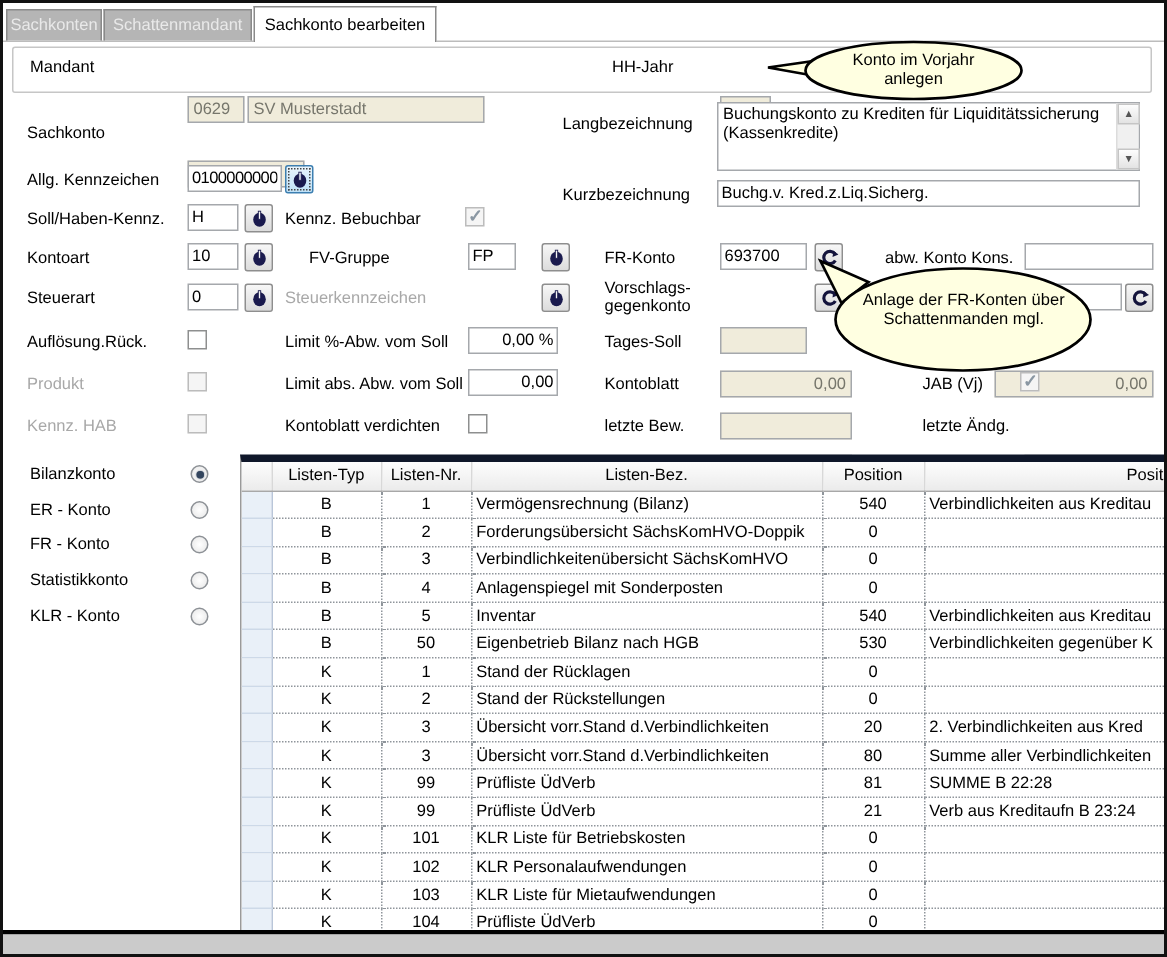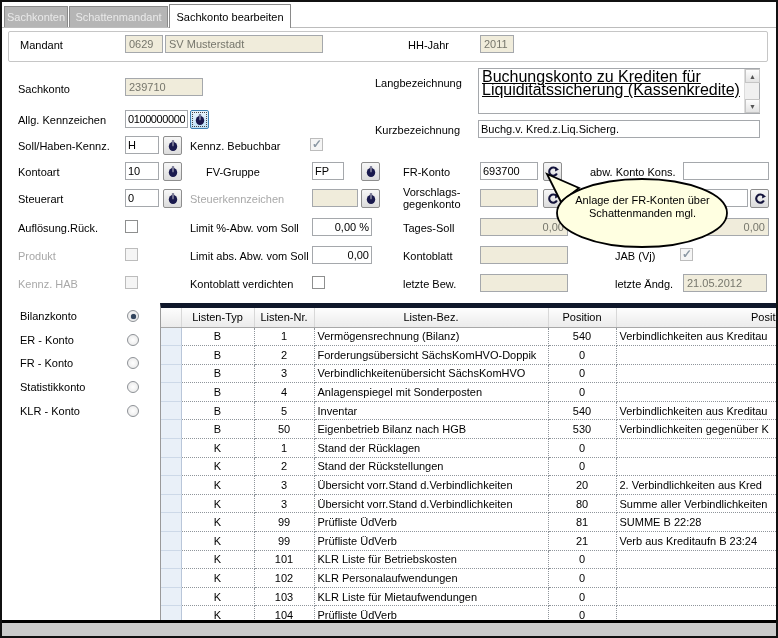--- a/index.html
+++ b/index.html
@@ -13,38 +13,38 @@
   .tab{position:absolute;display:flex;align-items:center;justify-content:center;cursor:default;}
   .tab.inactive{top:4px;height:21px;background:#b5b5b5;color:#e9e9e9;border:1px solid #8a8a8a;border-bottom:none;}
   .tab.active{top:2px;height:24px;background:#fff;color:#000;border:1px solid #8a8a8a;border-bottom:none;z-index:3;}
   
   .groupbox{position:absolute;left:6px;top:29px;width:760px;height:31px;border:1px solid #c6c6c6;border-radius:2px;}
   
   .txt{position:absolute;height:18px;border:1px solid #a5a8ac;background:#fff;color:#000;
        font-family:"Liberation Sans",sans-serif;font-size:11px;padding:0 2px;}
   .txt.r{text-align:right;}
   .ro{position:absolute;height:18px;border:1px solid #a5a8ac;background:#f0ecdb;color:#76766c;
-      display:flex;align-items:center;padding:0 3px;overflow:hidden;white-space:nowrap;}
+      display:flex;align-items:center;padding:0 3px;overflow:hidden;white-space:nowrap;margin-top:29px;}
   .ro.r{justify-content:flex-end;}
   
   .ibtn{position:absolute;width:19px;height:19px;border:1px solid #8e8e8e;border-radius:2px;
         background:linear-gradient(#f7f7f7,#dcdcdc);display:flex;align-items:center;justify-content:center;padding:0;}
   .ibtn.focus{border-color:#3c7fb1;background:linear-gradient(#e9f5fd,#bfe1f7);outline:1px dotted #444;outline-offset:-3px;}
   
   .cb{position:absolute;width:13px;height:13px;background:#fff;border:1px solid #8e8f8f;}
   .cb.dis{background:#f5f5f5;border-color:#bcbcbc;}
   .cb.checked::after{content:"\2713";position:absolute;left:1px;top:-2px;font-size:12px;font-weight:bold;color:#8a97a3;}
   
   .radio{position:absolute;width:12px;height:12px;border-radius:50%;border:1px solid #8d9196;
          background:radial-gradient(#ffffff,#e6e6e6);}
   .radio.on::after{content:"";position:absolute;left:2.5px;top:2.5px;width:5px;height:5px;border-radius:50%;
          background:#33455e;box-shadow:0 0 1px #33455e;}
   
   .textarea{position:absolute;left:476px;top:66px;width:282px;height:46px;border:1px solid #a5a8ac;background:#fff;}
-  .ta-text{position:absolute;left:3px;top:1px;width:260px;font-size:16px;line-height:13px;color:#000;text-decoration:underline;}
+  .ta-text{position:absolute;left:3px;top:1px;width:260px;font-size:11px;line-height:13px;color:#000;}
   .ta-scroll{position:absolute;right:0;top:0;width:15px;height:100%;background:#f0f0f0;border-left:1px solid #dcdcdc;}
   .sb-btn{position:absolute;left:0;width:15px;height:14px;background:linear-gradient(#fdfdfd,#e3e3e3);
           border:1px solid #c5c5c5;font-size:7px;color:#555;display:flex;align-items:center;justify-content:center;}
   .sb-btn.up{top:0;} .sb-btn.down{bottom:0;}
   
   .balloon{position:absolute;z-index:5;}
   .balloon svg{position:absolute;left:0;top:0;}
   .balloon .btext{position:absolute;text-align:center;font-size:11px;line-height:13px;color:#000;}
   
   .table-wrap{position:absolute;left:158px;top:301px;width:660px;height:317px;overflow:hidden;
@@ -354,20 +354,27 @@
             <td class="c">K</td>
             <td class="c">104</td>
             <td>Prüfliste ÜdVerb</td>
             <td class="c">0</td>
             <td></td>
           </tr>
         </tbody>
     </table>
   </div>
 
+  <div class="balloon" style="left:508px;top:24px;width:174px;height:44px;">
+    <svg width="174" height="44">
+      <polygon points="2,19 30,15 30,24" fill="#FFFFE1" stroke="#000" stroke-width="1.8"></polygon>
+      <ellipse cx="99" cy="21" rx="72" ry="19" fill="#FFFFE1" stroke="#000" stroke-width="1.8"></ellipse>
+    </svg>
+    <div class="btext" style="left:44px;top:8px;width:110px;">Konto im Vorjahr anlegen</div>
+  </div>
   <div class="balloon" style="left:543px;top:168px;width:184px;height:80px;">
     <svg width="184" height="80">
       <polygon points="2,4 34,18 16,32" fill="#FFFFE1" stroke="#000" stroke-width="1.8"></polygon>
       <ellipse cx="97" cy="43" rx="85" ry="34" fill="#FFFFE1" stroke="#000" stroke-width="1.8"></ellipse>
     </svg>
     <div class="btext" style="left:25px;top:24px;width:145px;">Anlage der FR-Konten über Schattenmanden mgl.</div>
   </div>
 
   <div class="bottomline"></div>
   <div class="bottomstrip"></div>

